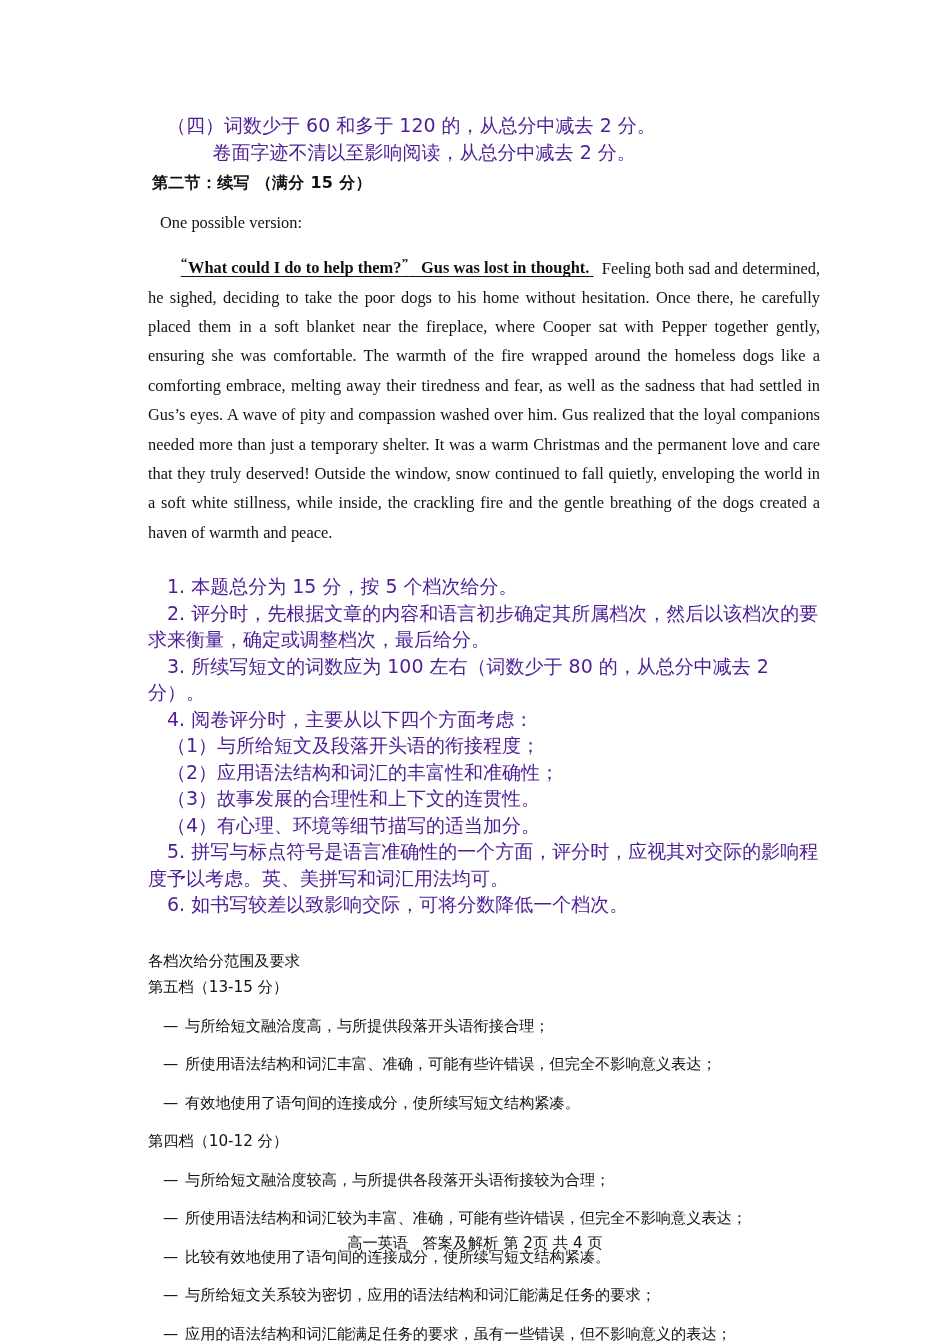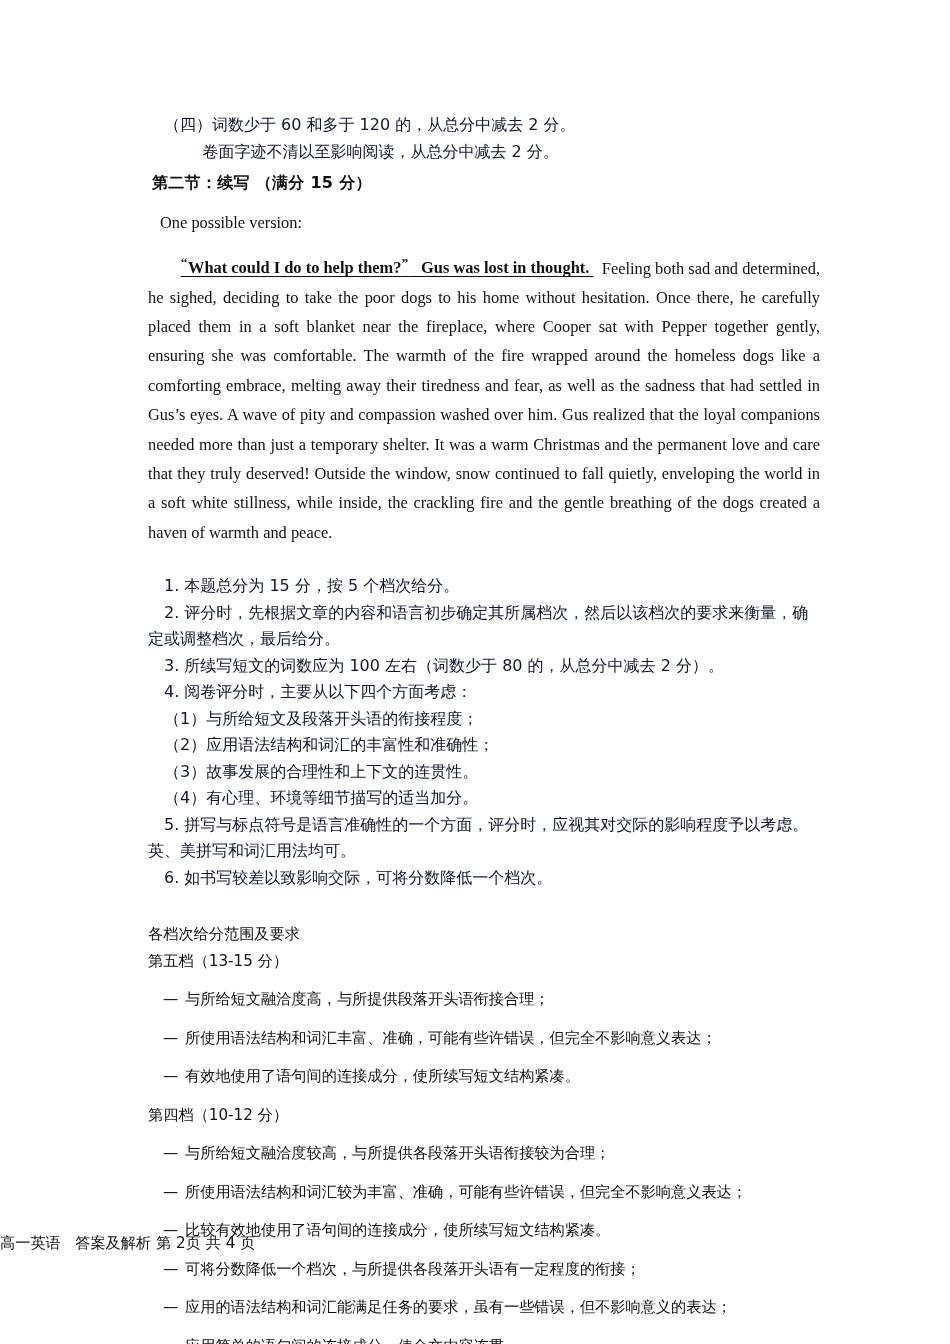--- a/index.html
+++ b/index.html
@@ -21,24 +21,24 @@
   .content {
     position: absolute;
     left: 148px;
     top: 112px;
     width: 672px;
   }
 
   
   .zh {
     font-family: "DejaVu Sans", "Liberation Sans", sans-serif;
-    font-size: 16px;
+    font-size: 19px;
     line-height: 26.5px;
     margin: 0;
-    color: #0f172a;
+    color: #4c1d95;
   }
   .zh-indent1 { text-indent: 1em; }
   .zh-indent3 { text-indent: 3.4em; }
 
   .sec-head {
     font-family: "DejaVu Sans", "Liberation Sans", sans-serif;
     font-size: 16px;
     font-weight: bold;
     line-height: 28px;
     margin: 4px;
@@ -86,21 +86,21 @@
     margin: 12px;
     padding-left: 0.2em;
   }
   .band-item .dash { margin-right: 0.45em; }
 
   .footer {
     position: absolute;
     left: 0;
     right: 0;
     top: 1231px;
-    text-align: left;
+    text-align: center;
     font-family: "DejaVu Sans", "Liberation Sans", sans-serif;
     font-size: 15.2px;
     line-height: 24px;
     color: #111;
   }
   .footer span { white-space: pre; }
 </style>
 </head>
 <body>
 
@@ -139,21 +139,21 @@
     <p class="band-title">第五档（13-15 分）</p>
     <p class="band-item"><span class="dash">—</span><span>与所给短文融洽度高，与所提供段落开头语衔接合理；</span></p>
     <p class="band-item"><span class="dash">—</span><span>所使用语法结构和词汇丰富、准确，可能有些许错误，但完全不影响意义表达；</span></p>
     <p class="band-item"><span class="dash">—</span><span>有效地使用了语句间的连接成分，使所续写短文结构紧凑。</span></p>
 
     <p class="band-title">第四档（10-12 分）</p>
     <p class="band-item"><span class="dash">—</span><span>与所给短文融洽度较高，与所提供各段落开头语衔接较为合理；</span></p>
     <p class="band-item"><span class="dash">—</span><span>所使用语法结构和词汇较为丰富、准确，可能有些许错误，但完全不影响意义表达；</span></p>
     <p class="band-item"><span class="dash">—</span><span>比较有效地使用了语句间的连接成分，使所续写短文结构紧凑。</span></p>
 
-    <p class="band-item"><span class="dash">—</span><span>可将分数降低一个档次，与所提供各段落开头语有一定程度的衔接；</span></p>
+    <p class="band-item"><span class="dash">—</span><span>与所给短文关系较为密切，应用的语法结构和词汇能满足任务的要求；</span></p>
     <p class="band-item"><span class="dash">—</span><span>应用的语法结构和词汇能满足任务的要求，虽有一些错误，但不影响意义的表达；</span></p>
     <p class="band-item"><span class="dash">—</span><span>应用简单的语句间的连接成分，使全文内容连贯。</span></p>
 
     <p class="band-title">第二档（4-6 分）</p>
     <p class="band-item"><span class="dash">—</span><span>与所给短文有一定的关系，与所提供各段落开头语有一定程度的衔接；</span></p>
 
   </div>
 
   <div class="footer">
     <span>高一英语</span><span>   </span><span>答案及解析</span><span> </span><span>第 2页</span><span> </span><span>共 4 页</span>

